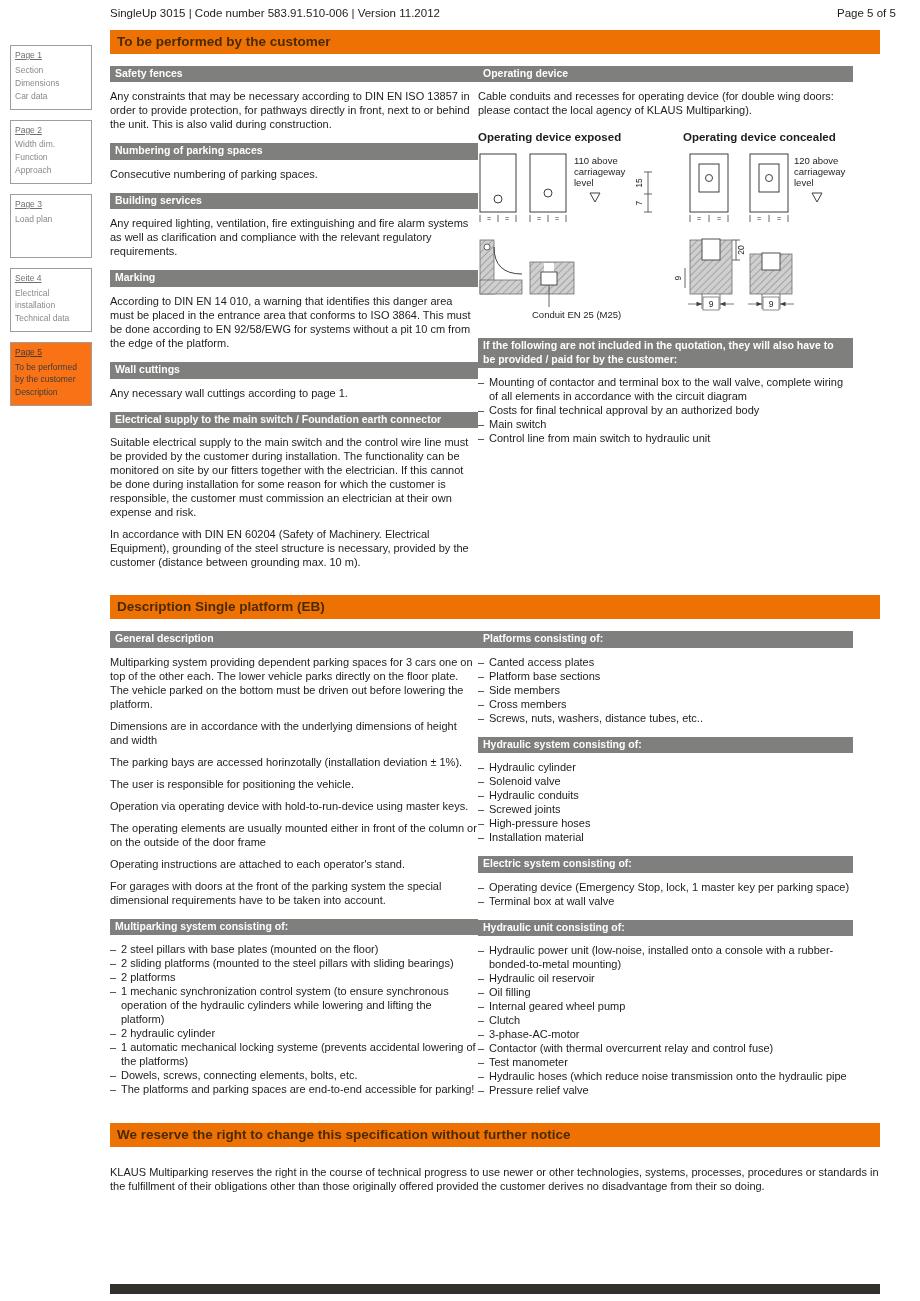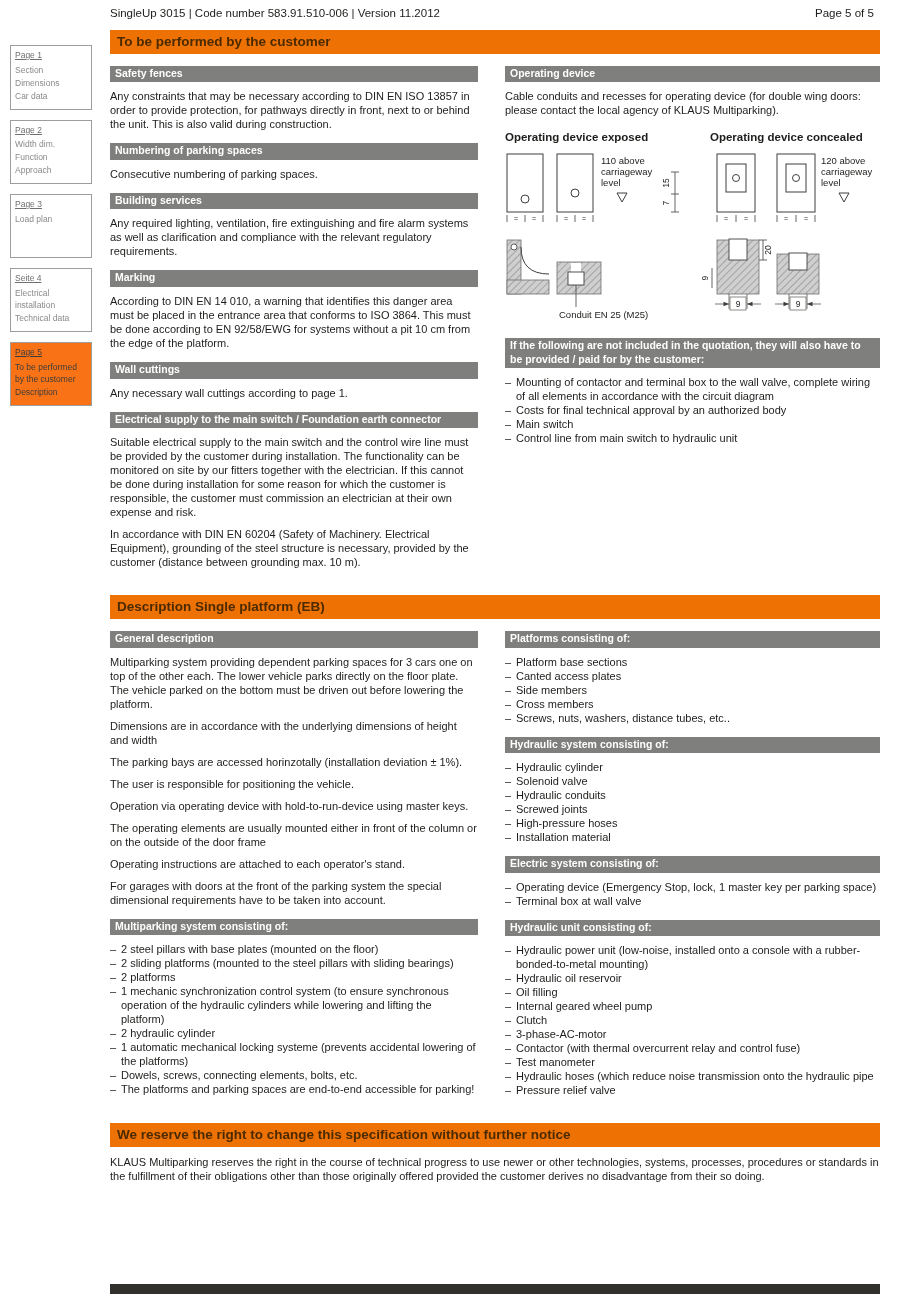--- a/index.html
+++ b/index.html
@@ -1,51 +1,51 @@
 <!DOCTYPE html>
 <html><head>
 <meta charset="utf-8">
 <style>
   * { margin:0; padding:0; box-sizing:border-box; }
   html,body { background:#fff; }
   body { font-family:"Liberation Sans", sans-serif; color:#1d1d1b; }
   .page { position:relative; width:920px; height:1301px; background:#fff; overflow:hidden; }
 
   .hdr-left  { position:absolute; left:110px; top:7px; font-size:11.5px; color:#1d1d1b; }
-  .hdr-right { position:absolute; left:815px; top:7px; font-size:11.5px; color:#1d1d1b; }
+  .hdr-right { position:absolute; left:837px; top:7px; font-size:11.5px; color:#1d1d1b; }
 
   .sidebar { position:absolute; left:10px; top:45px; width:82px; }
   .sb-box { border:1px solid #9d9d9c; background:#fff; padding:4px 4px 5px; margin-bottom:10px;
             min-height:64px; font-size:8.5px; line-height:1.4; color:#8a8a89; }
   .sb-box.active { background:#f97316; color:#3c3c3b; }
   .sb-title { text-decoration:underline; margin-bottom:3px; color:#6f6f6e; }
   .sb-box.active .sb-title { color:#3c3c3b; }
   .sb-line { margin-bottom:1px; }
 
   .main { position:absolute; left:110px; top:30px; width:770px; }
   .banner { background:#ee7203; color:#4b2a00; font-weight:bold; font-size:13.5px;
             line-height:1.15; padding:4px 7px; }
   .banner.mt { margin-top:18px; }
 
-  .cols { display:flex; gap:27px; align-items:flex-start; }
+  .cols { display:flex; align-items:flex-start; }
   .col-l { width:368px; }
   .col-r { width:375px; }
 
   .sec-head { background:#7f7f7e; color:#fff; font-weight:bold; font-size:10.5px;
               line-height:1.3; padding:1px 5px 2px; margin:12px 0 7px; }
   .body-p { font-size:11px; line-height:14px; margin-bottom:8px; color:#1d1d1b; }
   ul.dash { list-style:none; margin-bottom:8px; }
   ul.dash li { position:relative; padding-left:11px; font-size:11px; line-height:14px; color:#1d1d1b; }
   ul.dash li::before { content:"–"; position:absolute; left:0; }
 
   .diagram-titles { display:flex; font-weight:bold; font-size:11.5px; margin:14px 0 5px; }
   .diagram-titles .t1 { width:205px; }
   .diagram-titles .t2 { flex:1; }
 
-  .notice-p { font-size:11px; line-height:14px; margin-top:8px; width:100%; }
+  .notice-p { font-size:11px; line-height:14px; margin-top:18px; width:100%; }
 
   .footer-bar { position:absolute; left:110px; top:1284px; width:770px; height:10px; background:#32302d; }
 
   svg.diagram { display:block; }
   svg text { font-family:"Liberation Sans", sans-serif; fill:#1d1d1b; }
 </style>
 </head>
 <body>
 
 <div class="page">
@@ -254,22 +254,22 @@
             <li>1 mechanic synchronization control system (to ensure synchronous operation of the hydraulic cylinders while lowering and lifting the platform)</li>
             <li>2 hydraulic cylinder</li>
             <li>1 automatic mechanical locking systeme (prevents accidental lowering of the platforms)</li>
             <li>Dowels, screws, connecting elements, bolts, etc.</li>
             <li>The platforms and parking spaces are end-to-end accessible for parking!</li>
           </ul>
         </div>
       <div class="col-r">
           <div class="sec-head">Platforms consisting of:</div>
           <ul class="dash">
+            <li>Canted access plates</li>
             <li>Platform base sections</li>
-            <li>Canted access plates</li>
             <li>Side members</li>
             <li>Cross members</li>
             <li>Screws, nuts, washers, distance tubes, etc..</li>
           </ul>
           <div class="sec-head">Hydraulic system consisting of:</div>
           <ul class="dash">
             <li>Hydraulic cylinder</li>
             <li>Solenoid valve</li>
             <li>Hydraulic conduits</li>
             <li>Screwed joints</li>

